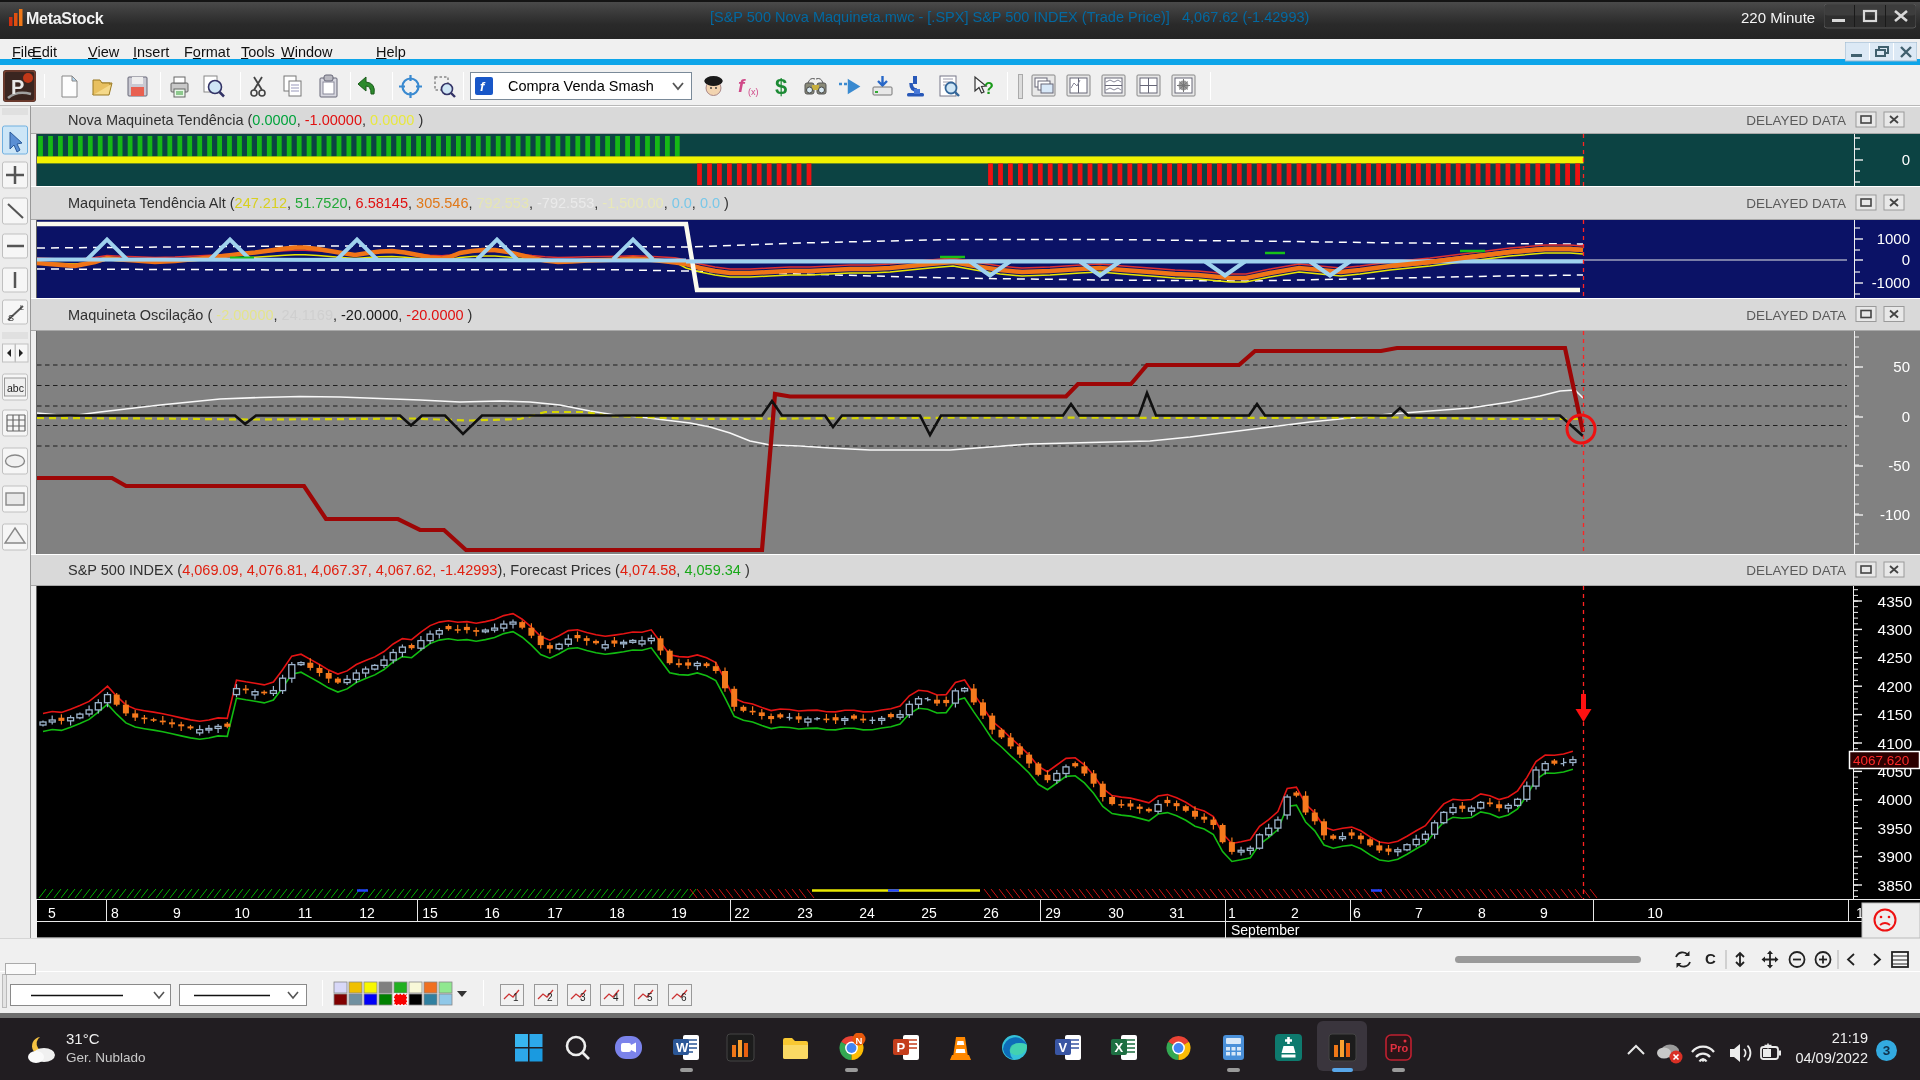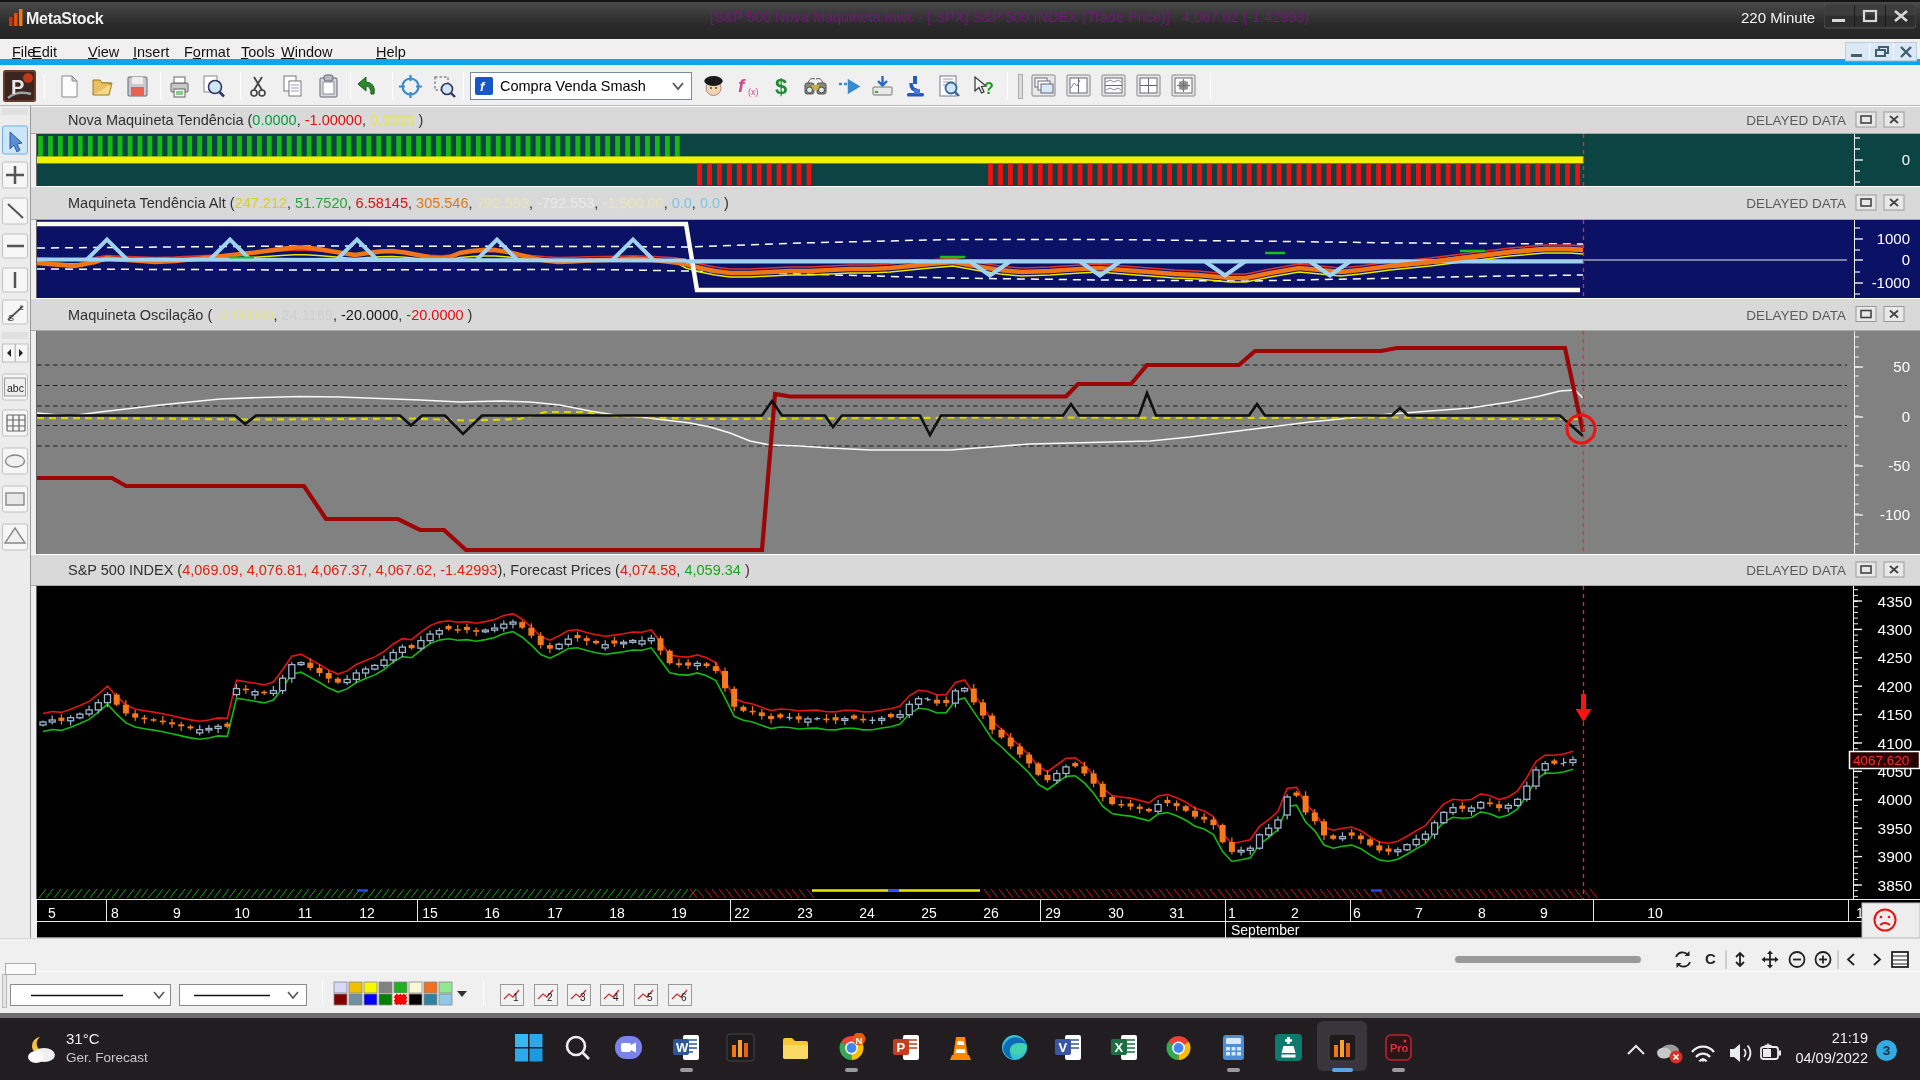--- a/index.html
+++ b/index.html
@@ -19,21 +19,21 @@
 </style></head>
 <body>
 
 <div class="abs titlebar"></div>
 <svg class="abs" style="left:8px;top:5px" width="110" height="26" viewBox="0 0 110 26">
  <rect x="1" y="12" width="3.5" height="9" fill="#d03010"></rect>
     <rect x="6" y="8" width="3.5" height="13" fill="#e05010"></rect>
     <rect x="11" y="4" width="3.5" height="17" fill="#f07818"></rect>
  <text x="18" y="19" font-size="16" fill="#f2f2f2" font-weight="bold" letter-spacing="-0.3">MetaStock</text>
 </svg>
-<div class="abs" style="left:710px;top:9px;font-size:14.5px;color:#701a75;">[S&amp;P 500 Nova Maquineta.mwc - [.SPX] S&amp;P 500 INDEX (Trade Price)]&nbsp;&nbsp;&nbsp;4,067.62 (-1.42993)</div>
+<div class="abs" style="left:710px;top:9px;font-size:14.5px;color:#0369a1;">[S&amp;P 500 Nova Maquineta.mwc - [.SPX] S&amp;P 500 INDEX (Trade Price)]&nbsp;&nbsp;&nbsp;4,067.62 (-1.42993)</div>
 <div class="abs" style="left:1741px;top:9px;font-size:15px;color:#f5f5f5;">220 Minute</div>
 <svg class="abs" style="left:1824px;top:4px" width="92" height="25" viewBox="0 0 92 25">
  <rect x="0" y="0" width="92" height="24" rx="3" fill="#2e2e2e" stroke="#555" stroke-width="1"></rect>
  <rect x="0.5" y="0.5" width="91" height="11" rx="3" fill="#484848" opacity="0.6"></rect>
  <line x1="30.5" y1="1" x2="30.5" y2="23" stroke="#1a1a1a"></line>
     <line x1="61.5" y1="1" x2="61.5" y2="23" stroke="#1a1a1a"></line>
  <rect x="8" y="15" width="13" height="3" fill="#d8d8d8"></rect>
  <rect x="40" y="7" width="12" height="10" fill="none" stroke="#d8d8d8" stroke-width="2.2"></rect>
  <path d="M71 7 L83 17 M83 7 L71 17" stroke="#d8d8d8" stroke-width="2.6"></path>
 </svg>
@@ -201,21 +201,21 @@
     <rect x="5" y="5" width="17" height="15" fill="#fff" stroke="#667"></rect>
     <circle cx="13.5" cy="12.5" r="5" fill="#999"></circle>
     <path d="M13.5 6 v13 M7 12.5 h13 M9 8.5 l9 8 M18 8.5 l-9 8" stroke="#777"></path>
   </svg>
 <div class="sep" style="left:1210px"></div>
 <div class="abs combo">
  <svg width="20" height="20" viewBox="0 0 20 20" style="margin-left:3px">
       <rect x="1" y="1" width="18" height="18" rx="2" fill="#1857c8"></rect>
       <text x="6" y="15" font-size="13" fill="#fff" font-weight="bold" font-style="italic">f</text>
     </svg>
- <span style="font-size:14.5px;margin-left:6px;color:#000;">Compra Venda Smash</span>
+ <span style="font-size:14.5px;margin-left:14px;color:#000;">Compra Venda Smash</span>
  <svg width="14" height="10" viewBox="0 0 14 10" style="position:absolute;right:6px">
       <path d="M2 2 L7 8 L12 2" stroke="#555" stroke-width="1.8" fill="none"></path>
     </svg>
 </div>
 
 <svg class="abs" style="left:0;top:0" width="1920" height="1080" viewBox="0 0 1920 1080" shape-rendering="auto">
 <rect x="30" y="106" width="1890" height="28" fill="#d9d9d9"></rect>
     <line x1="30" y1="106.5" x2="1920" y2="106.5" stroke="#ffffff"></line>
     <line x1="30" y1="133.5" x2="1920" y2="133.5" stroke="#a8a8a8"></line>
     <text x="68" y="125.0" font-size="14.5" fill="#303030"><tspan fill="#303030">Nova Maquineta Tendência (</tspan><tspan fill="#00a33c">0.0000</tspan><tspan fill="#303030">, </tspan><tspan fill="#e01010">-1.00000</tspan><tspan fill="#303030">, </tspan><tspan fill="#e8e840">0.0000 </tspan><tspan fill="#303030">)</tspan></text>
@@ -1276,21 +1276,21 @@
 <text x="13" y="17" font-size="10" fill="#222">6</text>
   </svg>
 
 <div class="abs taskbar"></div>
 <svg class="abs" style="left:24px;top:1031px" width="36" height="36" viewBox="0 0 36 36">
 <path d="M16 6 a9 9 0 1 0 9 13 a7.5 7.5 0 0 1 -9 -13" fill="#f5c242"></path>
 <ellipse cx="20" cy="24" rx="11" ry="7" fill="#f0f0f0"></ellipse>
     <ellipse cx="12" cy="26" rx="8" ry="6" fill="#fafafa"></ellipse>
 </svg>
 <div class="abs" style="left:66px;top:1030px;font-size:15px;color:#f0f0f0;">31°C</div>
-<div class="abs" style="left:66px;top:1050px;font-size:13.5px;color:#c9c9c9;">Ger. Forecast</div>
+<div class="abs" style="left:66px;top:1050px;font-size:13.5px;color:#c9c9c9;">Ger. Nublado</div>
 <svg class="abs" style="left:514px;top:1033px" width="29" height="29" viewBox="0 0 29 29">
     <rect x="1" y="1" width="13" height="13" fill="#38b6f0"></rect>
     <rect x="15.5" y="1" width="13" height="13" fill="#2da8ea"></rect>
     <rect x="1" y="15.5" width="13" height="13" fill="#2da8ea"></rect>
     <rect x="15.5" y="15.5" width="13" height="13" fill="#1a9ae0"></rect>
   </svg>
 <svg class="abs" style="left:563px;top:1033px" width="29" height="29" viewBox="0 0 29 29">
     <circle cx="13" cy="13" r="9" fill="none" stroke="#eee" stroke-width="2.6"></circle>
     <line x1="19.5" y1="19.5" x2="26" y2="26" stroke="#eee" stroke-width="2.6"></line>
   </svg>

